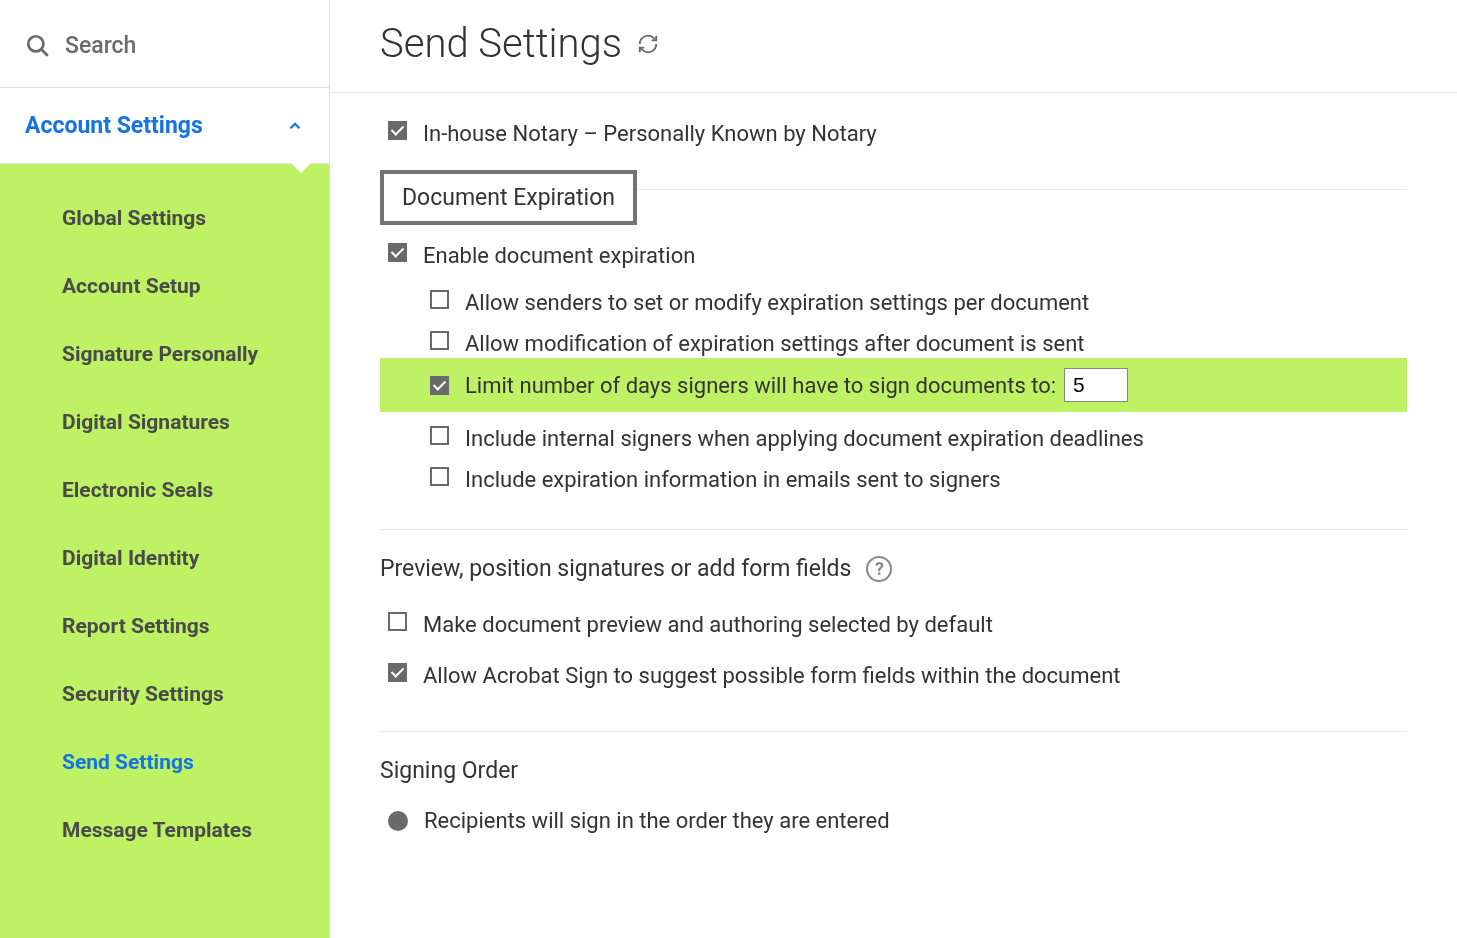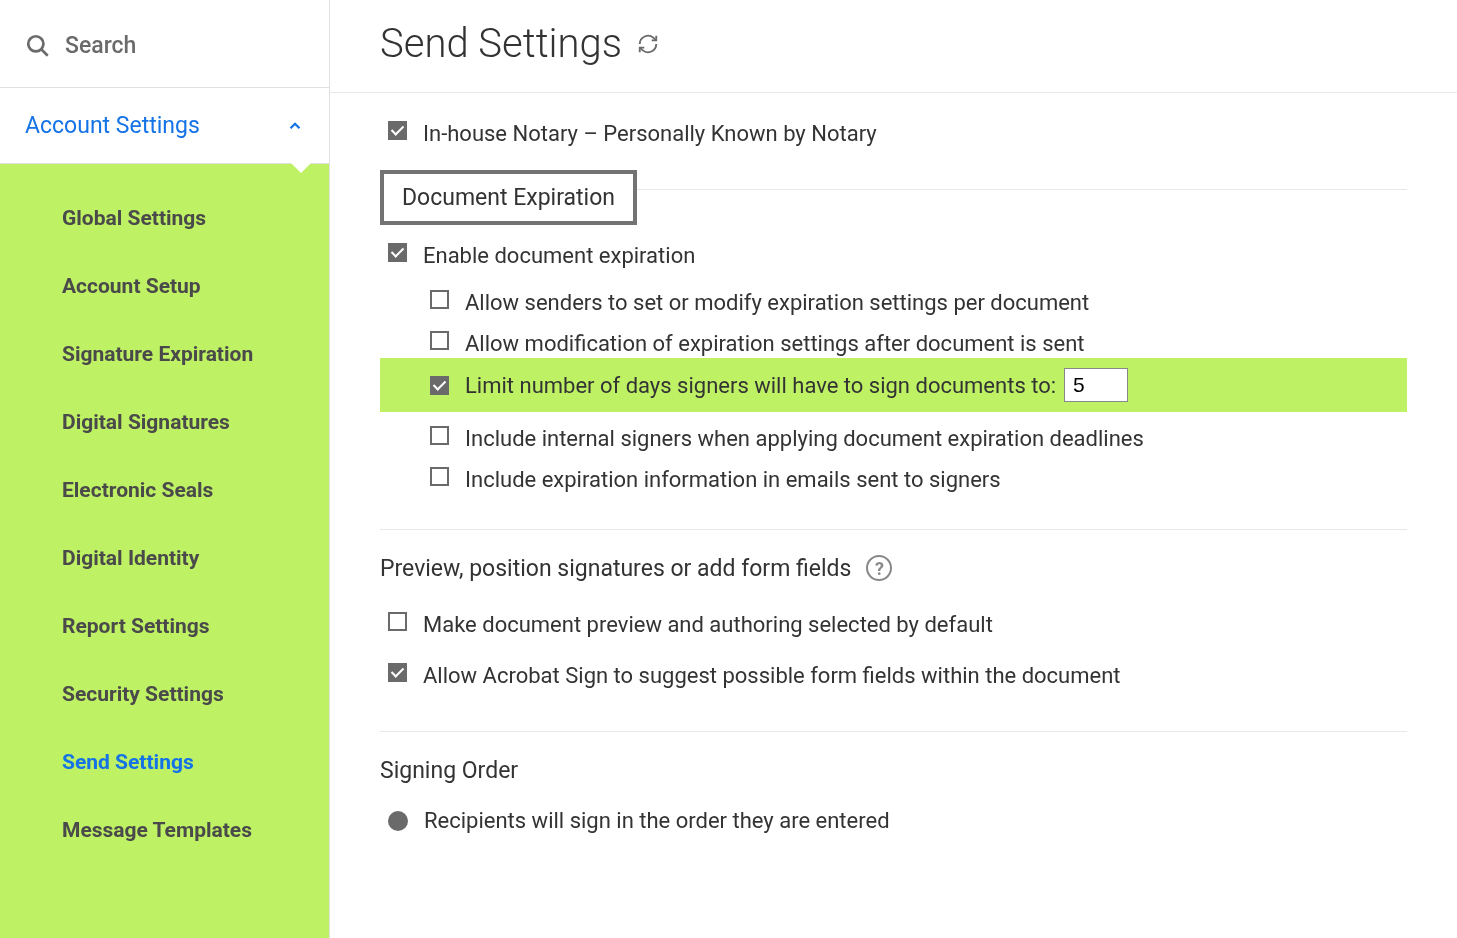--- a/index.html
+++ b/index.html
@@ -45,21 +45,21 @@
       color: #6a6a6a;
       font-weight: 500;
     }
     .account-settings-header {
       padding: 24px 25px;
       display: flex;
       align-items: center;
       justify-content: space-between;
       color: #1473e6;
       font-size: 23px;
-      font-weight: 400;
+      font-weight: 700;
       cursor: pointer;
       border-bottom: 1px solid #e0e0e0;
       position: relative;
     }
     .account-settings-header::after {
       content: '';
       position: absolute;
       right: 18px;
       bottom: -10px;
       width: 0;
@@ -175,21 +175,21 @@
       font-size: 23px;
       color: #333;
       font-weight: 400;
     }
     .section-heading-plain {
       font-size: 23px;
       color: #333;
       font-weight: 400;
       padding: 25px 0 12px 0;
       display: flex;
-      align-items: flex-start;
+      align-items: center;
     }
     .highlight-row {
       background: #bef264;
       display: flex;
       align-items: center;
       padding: 10px 10px 10px 50px;
       margin-left: 0;
       font-size: 22px;
     }
     .highlight-row .checkbox {
@@ -251,21 +251,21 @@
     </div>
     <div class="account-settings-header">
       <span>Account Settings</span>
       <svg class="chevron-up" viewBox="0 0 24 24">
         <polyline points="6 15 12 9 18 15"></polyline>
       </svg>
     </div>
     <div class="nav-menu">
       <div class="nav-item">Global Settings</div>
       <div class="nav-item">Account Setup</div>
-      <div class="nav-item">Signature Expiration</div>
+      <div class="nav-item">Signature Personally</div>
       <div class="nav-item">Digital Signatures</div>
       <div class="nav-item">Electronic Seals</div>
       <div class="nav-item">Digital Identity</div>
       <div class="nav-item">Report Settings</div>
       <div class="nav-item">Security Settings</div>
       <div class="nav-item active">Send Settings</div>
       <div class="nav-item">Message Templates</div>
     </div>
   </div>
 

